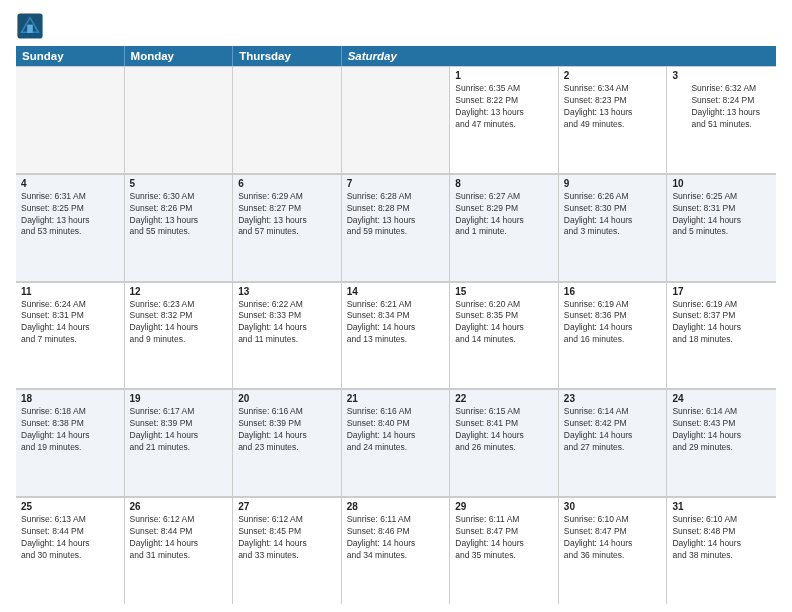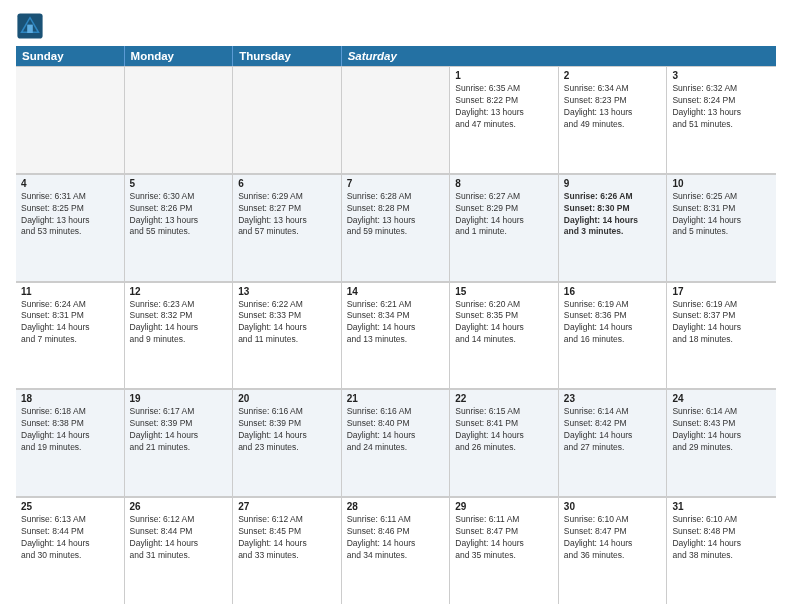--- a/index.html
+++ b/index.html
@@ -150,21 +150,21 @@
           </div>
           <div class="cal-cell">
             <div class="day-num">2</div>
             <div class="cell-info" style="white-space: pre-line;">Sunrise: 6:34 AM
 Sunset: 8:23 PM
 Daylight: 13 hours
 and 49 minutes.</div>
           </div>
           <div class="cal-cell">
             <div class="day-num">3</div>
-            <div class="cell-info" style="white-space: pre-line;">Sunrise: 6:32 AM
+            <div class="cell-info" style="white-space: pre-line; margin-left: 19px;">Sunrise: 6:32 AM
 Sunset: 8:24 PM
 Daylight: 13 hours
 and 51 minutes.</div>
           </div>
         </div>
         <div class="cal-row">
           <div class="cal-cell alt-bg">
             <div class="day-num">4</div>
             <div class="cell-info" style="white-space: pre-line;">Sunrise: 6:31 AM
 Sunset: 8:25 PM
@@ -194,21 +194,21 @@
           </div>
           <div class="cal-cell alt-bg">
             <div class="day-num">8</div>
             <div class="cell-info" style="white-space: pre-line;">Sunrise: 6:27 AM
 Sunset: 8:29 PM
 Daylight: 14 hours
 and 1 minute.</div>
           </div>
           <div class="cal-cell alt-bg">
             <div class="day-num">9</div>
-            <div class="cell-info" style="white-space: pre-line; font-weight: bold;">Sunrise: 6:26 AM
+            <div class="cell-info" style="white-space: pre-line;">Sunrise: 6:26 AM
 Sunset: 8:30 PM
 Daylight: 14 hours
 and 3 minutes.</div>
           </div>
           <div class="cal-cell alt-bg">
             <div class="day-num">10</div>
             <div class="cell-info" style="white-space: pre-line;">Sunrise: 6:25 AM
 Sunset: 8:31 PM
 Daylight: 14 hours
 and 5 minutes.</div>

